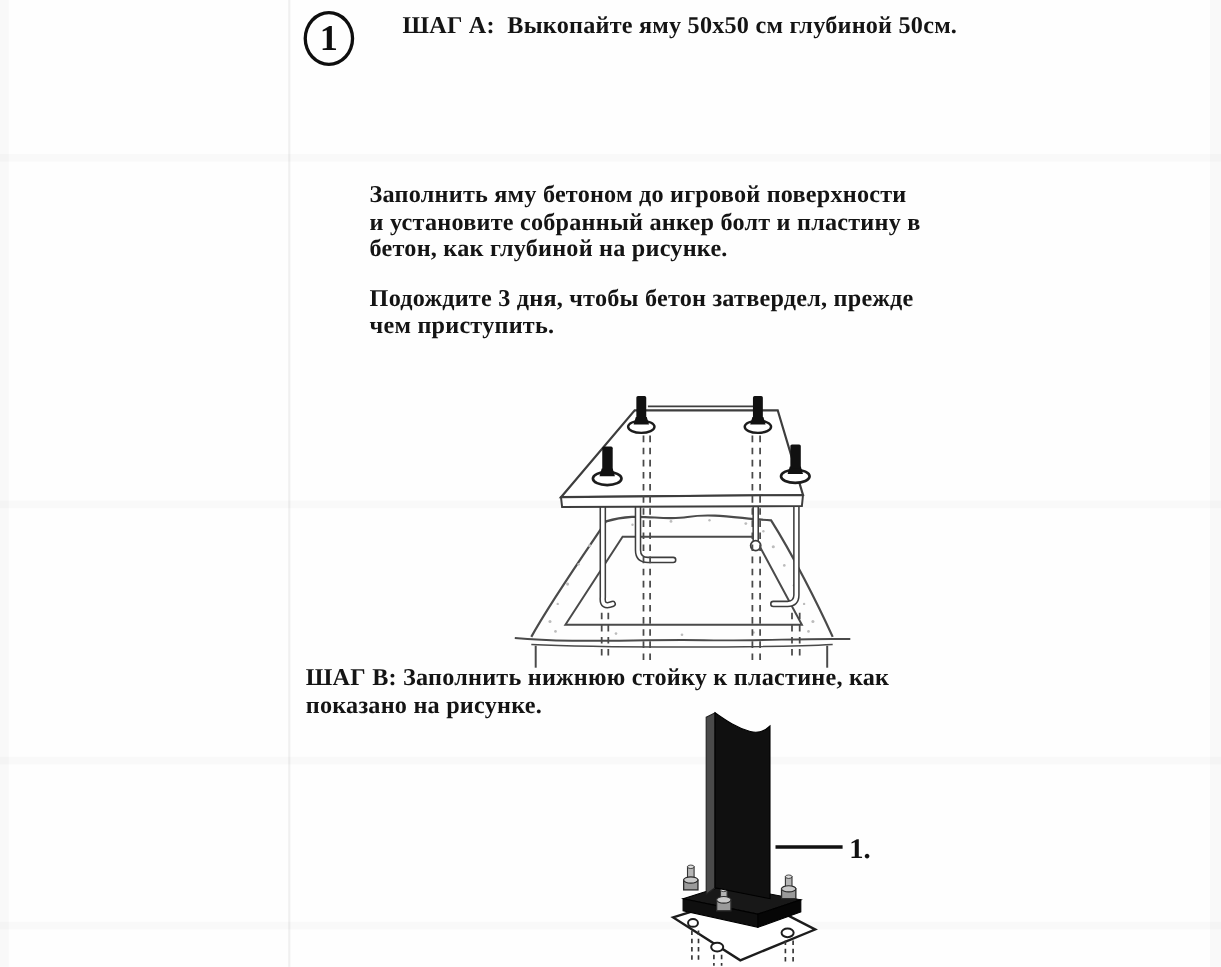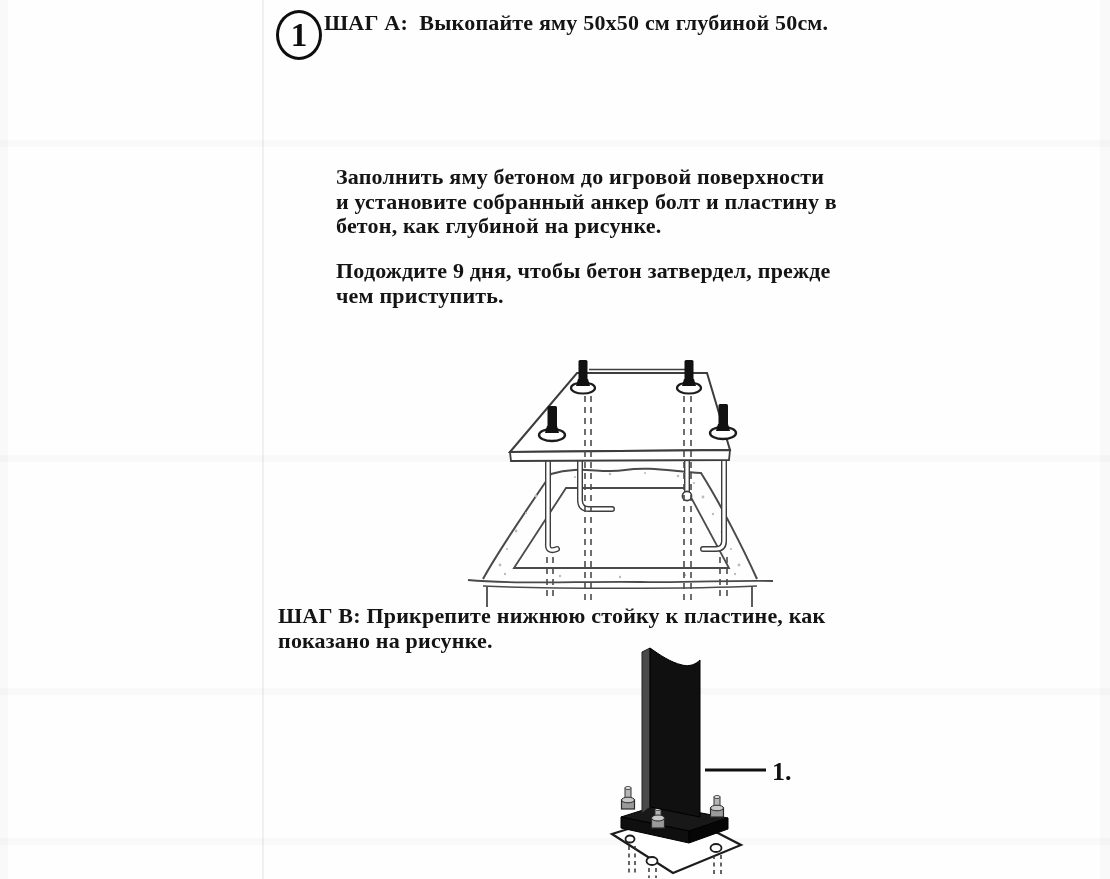--- a/index.html
+++ b/index.html
@@ -30,21 +30,21 @@
     box-sizing:border-box;
   }
   .txt{
     position:absolute;
     font-weight:bold;
     font-size:22px;line-height:24.5px;
     letter-spacing:0.2px;
     color:#141414;
     white-space:pre-wrap;
   }
-  .heading-a{left:324px;top:11px;width:540px;}
+  .heading-a{left:348px;top:11px;width:540px;text-align:center;}
   .para-1{left:336px;top:60px;width:540px;}
   .para-2{left:336px;top:165px;width:540px;}
   .para-3{left:336px;top:259px;width:540px;}
   .heading-b{left:278px;top:604px;width:600px;}
   .figures{position:absolute;left:0;top:0;width:1110px;height:879px;}
   .callout-text{
     font-family:"Liberation Serif", serif;
     font-weight:bold;font-size:26px;fill:#111111;
   }
 </style>
@@ -60,23 +60,23 @@
   <div class="streak" style="top:455px"></div>
   <div class="streak" style="top:688px"></div>
   <div class="streak" style="top:838px"></div>
 
   <div class="badge">1</div>
 
   <div class="txt heading-a">ШАГ А:  Выкопайте яму 50x50 см глубиной 50см.</div>
   <div class="txt para-2">Заполнить яму бетоном до игровой поверхности
 и установите собранный анкер болт и пластину в
 бетон, как глубиной на рисунке.</div>
-  <div class="txt para-3">Подождите 9 дня, чтобы бетон затвердел, прежде
+  <div class="txt para-3">Подождите 3 дня, чтобы бетон затвердел, прежде
 чем приступить.</div>
-  <div class="txt heading-b">ШАГ В: Прикрепите нижнюю стойку к пластине, как
+  <div class="txt heading-b">ШАГ В: Заполнить нижнюю стойку к пластине, как
 показано на рисунке.</div>
 
   <svg class="figures" viewBox="0 0 1110 879">
 
     <g>
 
       <g>
         <path d="M483,579 C500,548 530,505 551,474 C580,465 600,474 625,470 C650,466 675,472 701,473 C720,503 743,548 757,579" fill="none" stroke="#4a4a4a" stroke-width="2"></path>
         <polygon points="514,568 566,488 686,488 729,568" fill="none" stroke="#4a4a4a" stroke-width="1.8"></polygon>
         <path d="M468,580 C520,585 580,581 640,582 C690,583 730,580 773,581" fill="none" stroke="#4a4a4a" stroke-width="1.8"></path>

